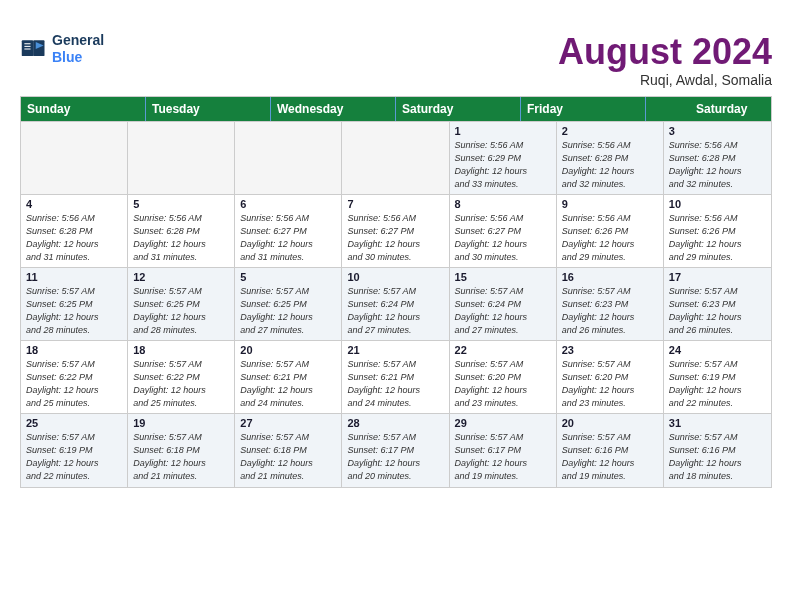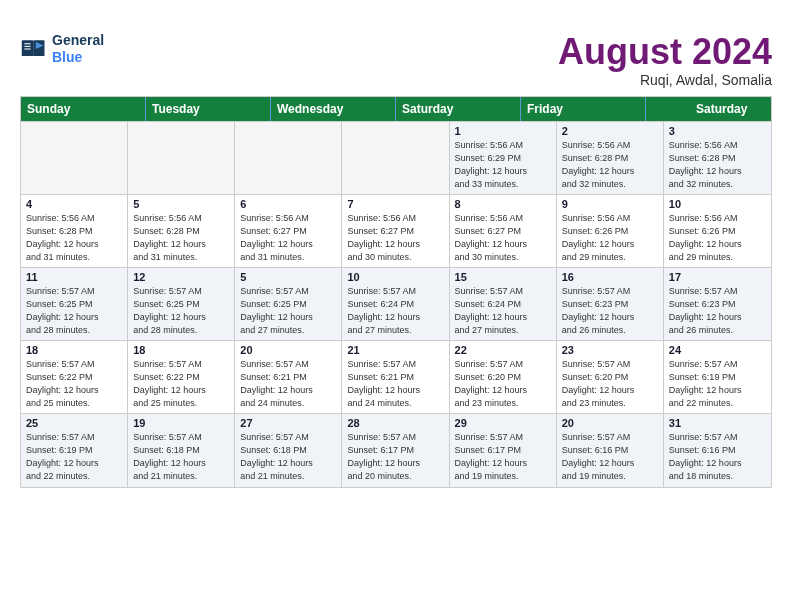--- a/index.html
+++ b/index.html
@@ -107,20 +107,21 @@
     .day-num {
       font-size: 11px;
       font-weight: bold;
       color: #1a1a2e;
       margin-bottom: 2px;
     }
     .day-info {
       font-size: 9px;
       line-height: 1.45;
       color: #333;
+      font-style: italic;
     }
   </style>
 </head>
 <body>
 
 <div class="page">
   <div class="header">
     <div class="logo">
       <svg class="logo-icon" viewBox="0 0 32 32">
         <rect x="0" y="0" width="32" height="32" fill="none"></rect>

